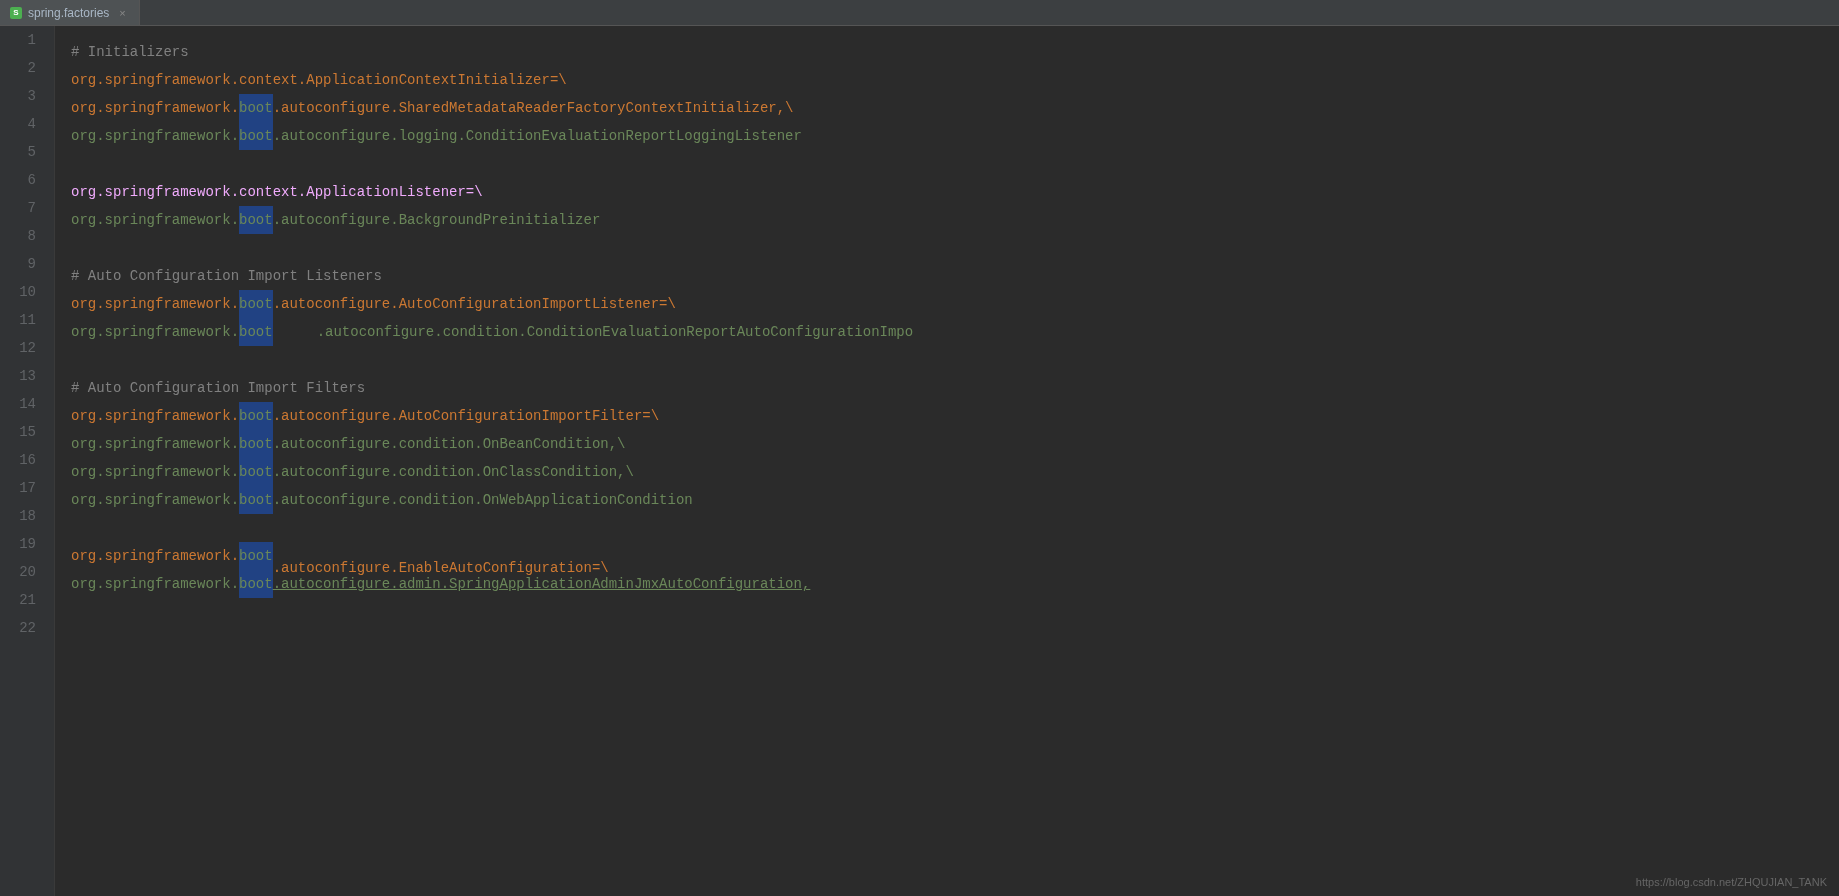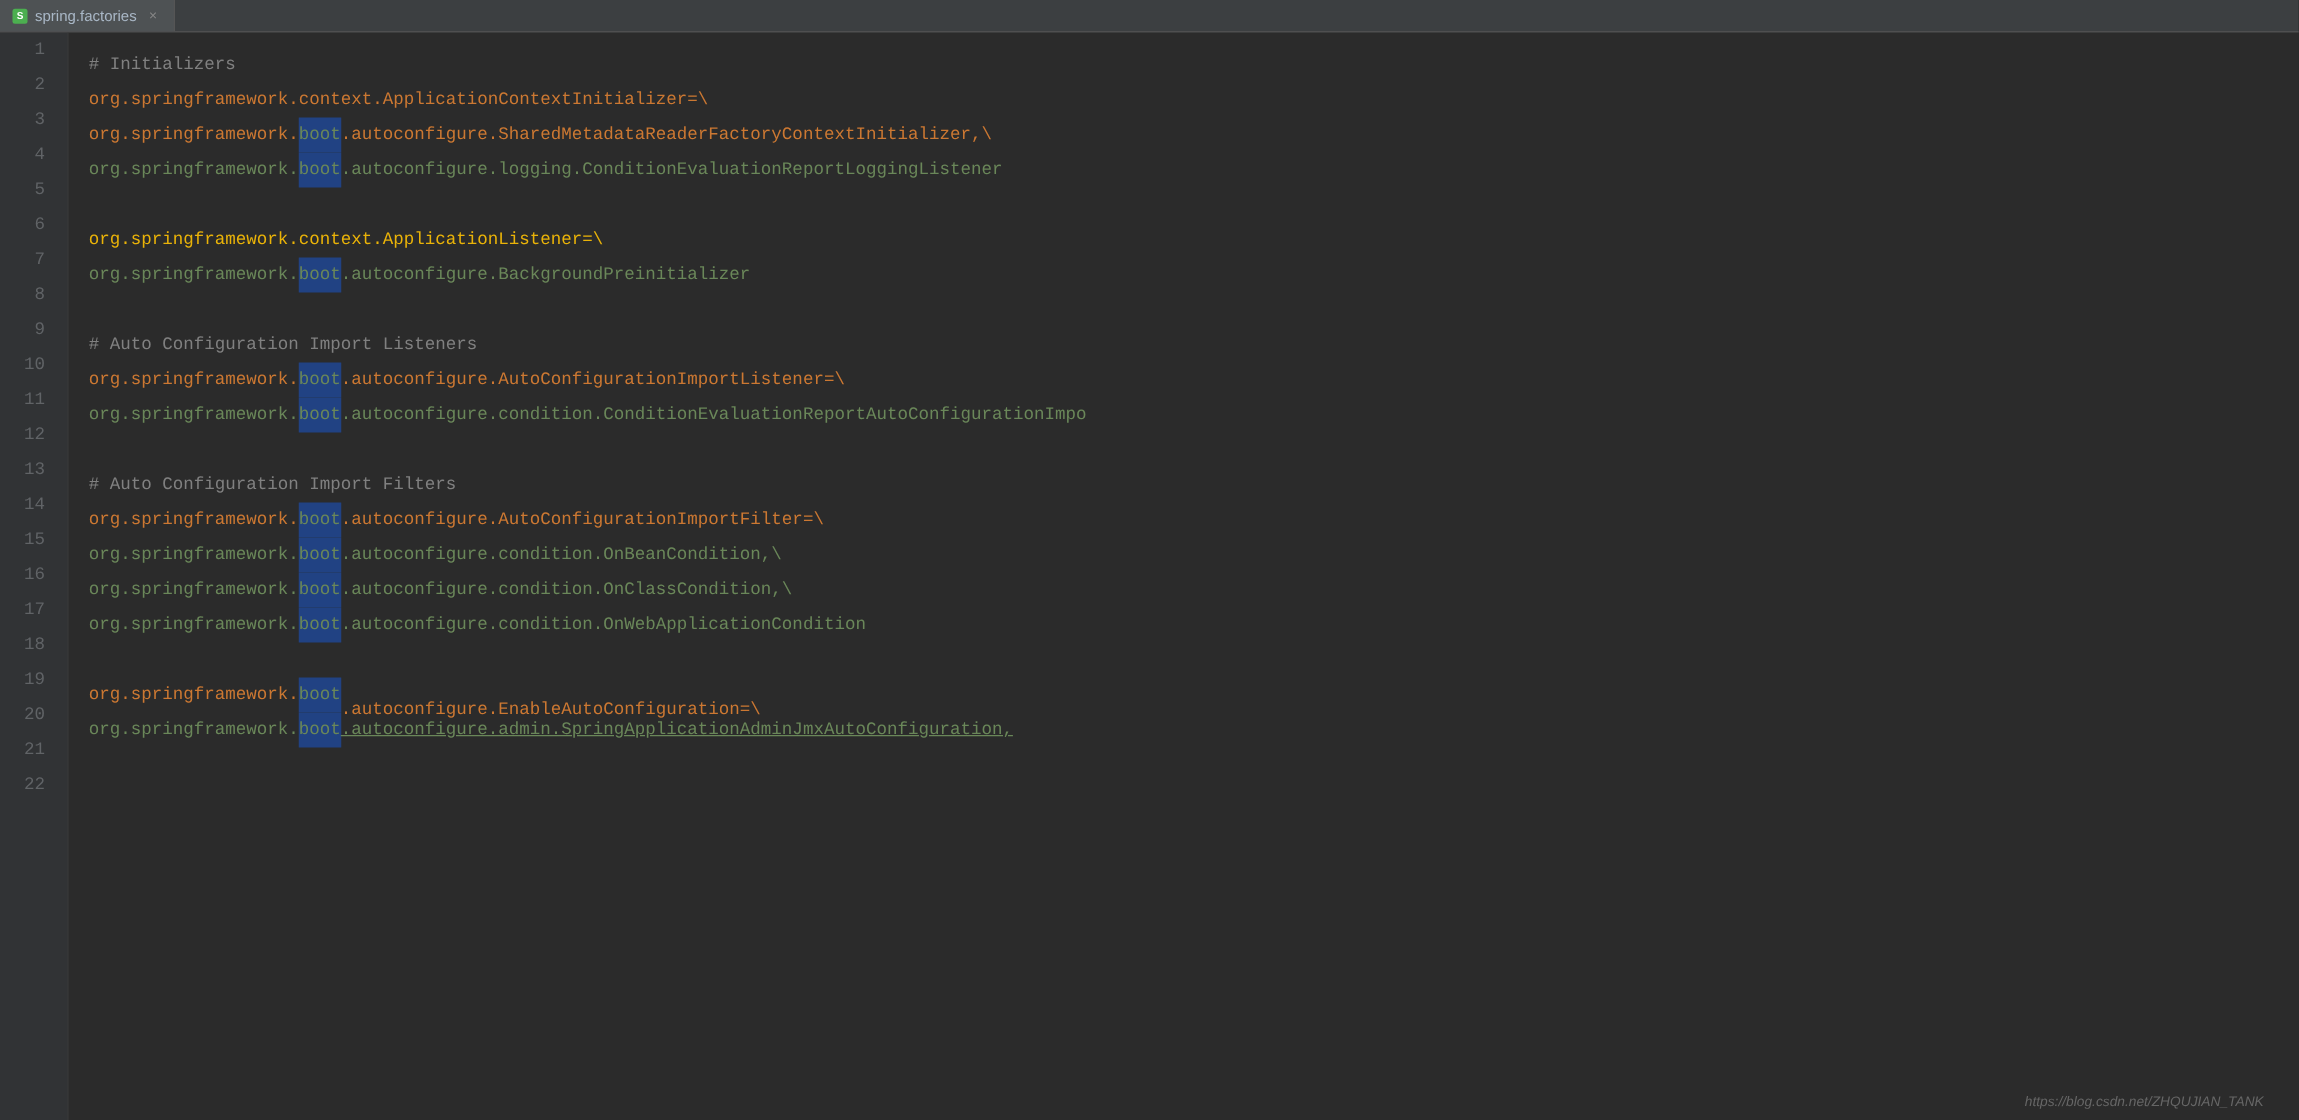--- a/index.html
+++ b/index.html
@@ -114,25 +114,24 @@
       line-height: 28px;
     }
 
     .comment {
       color: #808080;
     }
 
     .watermark {
       position: fixed;
       bottom: 8px;
-      right: 28px;
+      right: 12px;
       color: #666;
       font-size: 11px;
       font-family: Arial, sans-serif;
-      font-style: italic;
     }
   </style>
 </head>
 <body>
 
 <div class="tab-bar">
   <div class="tab">
     <span class="tab-icon">S</span>
     <span>spring.factories</span>
     <span class="tab-close">×</span>
@@ -177,40 +176,40 @@
           <span style="background-color: rgb(33, 66, 131); color: rgb(106, 135, 89);">boot</span>
           <span style="color: rgb(204, 120, 50);">.autoconfigure.SharedMetadataReaderFactoryContextInitializer,\</span>
         </div>
         <div class="code-line">
           <span style="color: rgb(106, 135, 89);">org.springframework.</span>
           <span style="background-color: rgb(33, 66, 131); color: rgb(106, 135, 89);">boot</span>
           <span style="color: rgb(106, 135, 89);">.autoconfigure.logging.ConditionEvaluationReportLoggingListener</span>
         </div>
         <div class="code-line"></div>
         <div class="code-line">
-          <span style="color: #eab308;">org.springframework.context.ApplicationListener=\</span>
+          <span style="color: #f0abfc;">org.springframework.context.ApplicationListener=\</span>
         </div>
         <div class="code-line">
           <span style="color: rgb(106, 135, 89);">org.springframework.</span>
           <span style="background-color: rgb(33, 66, 131); color: rgb(106, 135, 89);">boot</span>
           <span style="color: rgb(106, 135, 89);">.autoconfigure.BackgroundPreinitializer</span>
         </div>
         <div class="code-line"></div>
         <div class="code-line">
           <span class="comment"># Auto Configuration Import Listeners</span>
         </div>
         <div class="code-line">
           <span style="color: rgb(204, 120, 50);">org.springframework.</span>
           <span style="background-color: rgb(33, 66, 131); color: rgb(106, 135, 89);">boot</span>
           <span style="color: rgb(204, 120, 50);">.autoconfigure.AutoConfigurationImportListener=\</span>
         </div>
         <div class="code-line">
           <span style="color: rgb(106, 135, 89);">org.springframework.</span>
           <span style="background-color: rgb(33, 66, 131); color: rgb(106, 135, 89);">boot</span>
-          <span style="color: rgb(106, 135, 89);">.autoconfigure.condition.ConditionEvaluationReportAutoConfigurationImpo</span>
+          <span style="color: rgb(106, 135, 89); margin-left: 44px;">.autoconfigure.condition.ConditionEvaluationReportAutoConfigurationImpo</span>
         </div>
         <div class="code-line"></div>
         <div class="code-line">
           <span class="comment"># Auto Configuration Import Filters</span>
         </div>
         <div class="code-line">
           <span style="color: rgb(204, 120, 50);">org.springframework.</span>
           <span style="background-color: rgb(33, 66, 131); color: rgb(106, 135, 89);">boot</span>
           <span style="color: rgb(204, 120, 50);">.autoconfigure.AutoConfigurationImportFilter=\</span>
         </div>

